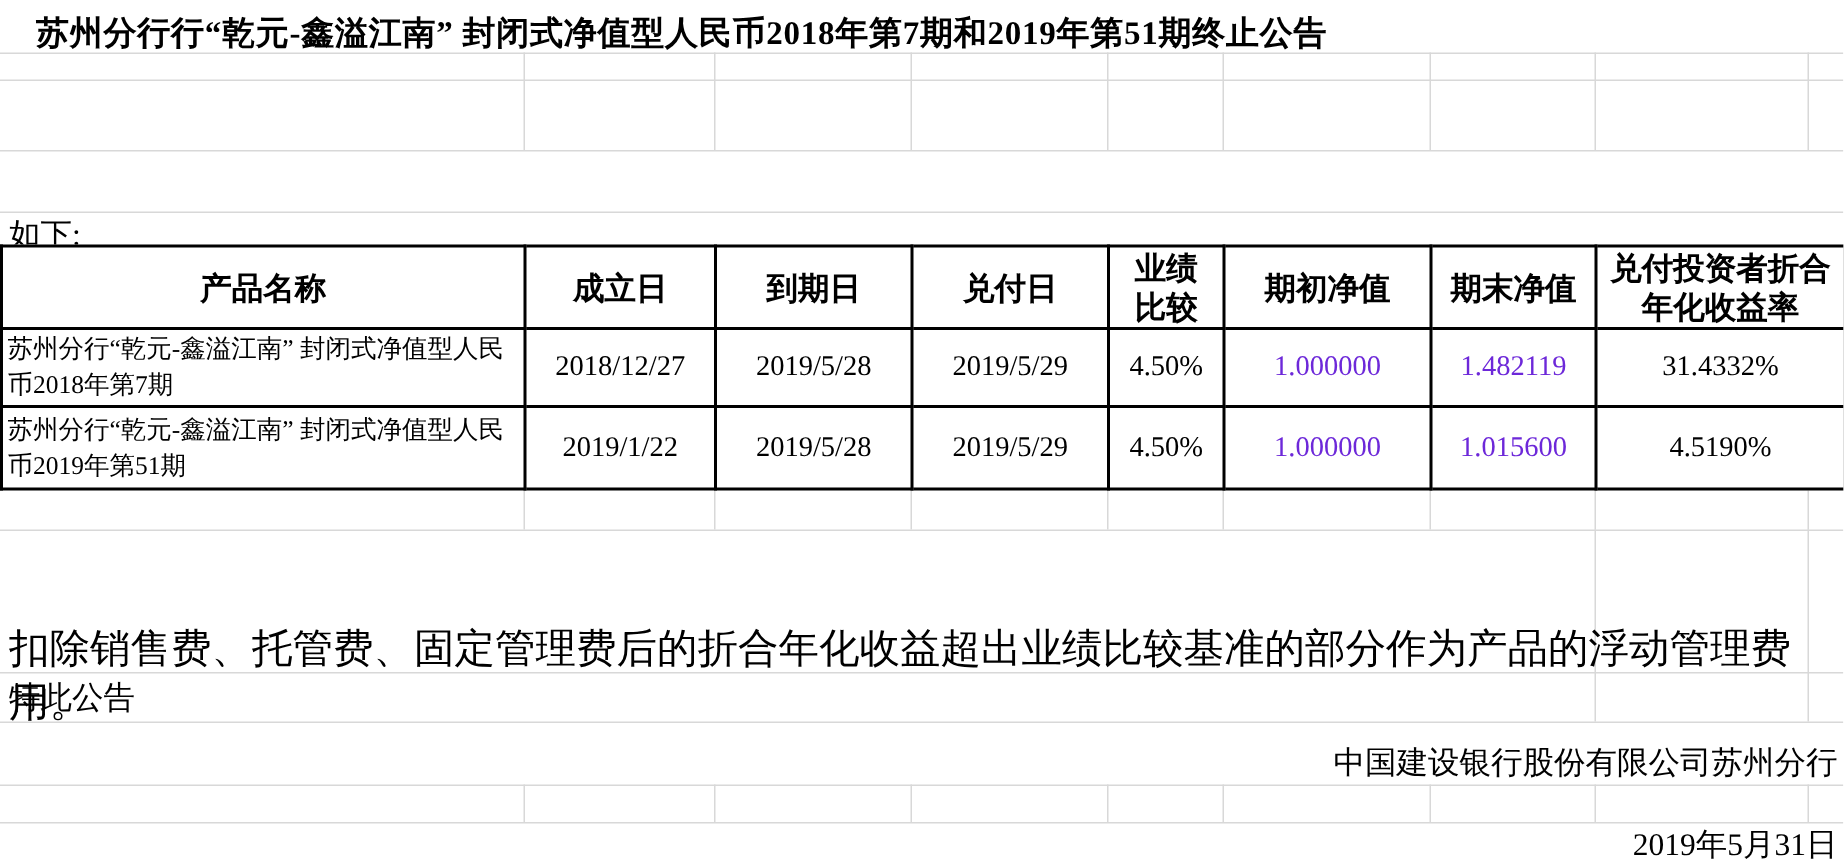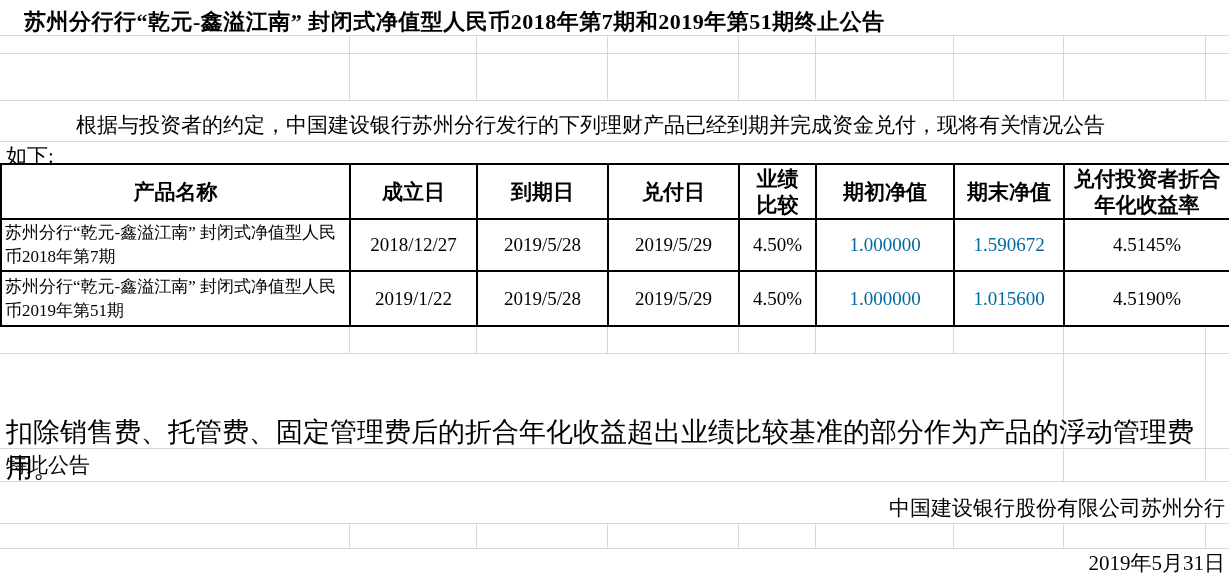--- a/index.html
+++ b/index.html
@@ -27,21 +27,21 @@
   table.main th, table.main td { border:2px solid #000000; overflow:hidden; }
   table.main th {
     font-size:21px; font-weight:bold; text-align:center; vertical-align:middle;
     white-space:pre-line; line-height:26px;
   }
   td.product {
     font-size:17px; text-align:left; vertical-align:middle;
     padding:0 2px 0 3px; white-space:pre-line; line-height:24px;
   }
   td.val { font-size:19px; text-align:center; vertical-align:middle;margin-top:20px; }
-  td.muted { color:#0369a1; }
+  td.muted { color:#6d28d9; }
 
   .note1   { position:absolute; top:374px; left:99px; font-size:21px; }
   .note2   { position:absolute; top:414px; left:6px;  font-size:27px; }
   .closing { position:absolute; top:451px; left:6px;  font-size:21px; }
   .signature { position:absolute; top:494px; right:4px; font-size:21px; }
   .docdate   { position:absolute; top:549px; right:4px; font-size:21px; }
 </style>
 </head>
 <body>
 
@@ -81,21 +81,20 @@
   <div class="vline" style="left:349px;top:523px;height:25px"></div>
   <div class="vline" style="left:476px;top:523px;height:25px"></div>
   <div class="vline" style="left:607px;top:523px;height:25px"></div>
   <div class="vline" style="left:738px;top:523px;height:25px"></div>
   <div class="vline" style="left:815px;top:523px;height:25px"></div>
   <div class="vline" style="left:953px;top:523px;height:25px"></div>
   <div class="vline" style="left:1063px;top:523px;height:25px"></div>
   <div class="vline" style="left:1205px;top:523px;height:25px"></div>
 
   <div class="title">苏州分行行“乾元-鑫溢江南” 封闭式净值型人民币2018年第7期和2019年第51期终止公告</div>
-  <div class="intro1">根据与投资者的约定，中国建设银行苏州分行发行的下列理财产品已经到期并完成资金兑付，现将有关情况公告</div>
   <div class="intro2">如下:</div>
 
   <table class="main">
     <colgroup>
       <col style="width:349px">
         <col style="width:127px">
         <col style="width:131px">
         <col style="width:131px">
       <col style="width:77px">
         <col style="width:138px">
@@ -116,22 +115,22 @@
 年化收益率</th>
     </tr>
     <tr style="height:52px">
       <td class="product">苏州分行“乾元-鑫溢江南” 封闭式净值型人民
 币2018年第7期</td>
       <td class="val">2018/12/27</td>
       <td class="val">2019/5/28</td>
       <td class="val">2019/5/29</td>
       <td class="val">4.50%</td>
       <td class="val muted">1.000000</td>
-      <td class="val muted">1.590672</td>
-      <td class="val">4.5145%</td>
+      <td class="val muted">1.482119</td>
+      <td class="val">31.4332%</td>
     </tr>
     <tr style="height:55px">
       <td class="product">苏州分行“乾元-鑫溢江南” 封闭式净值型人民
 币2019年第51期</td>
       <td class="val">2019/1/22</td>
       <td class="val">2019/5/28</td>
       <td class="val">2019/5/29</td>
       <td class="val">4.50%</td>
       <td class="val muted">1.000000</td>
       <td class="val muted">1.015600</td>

